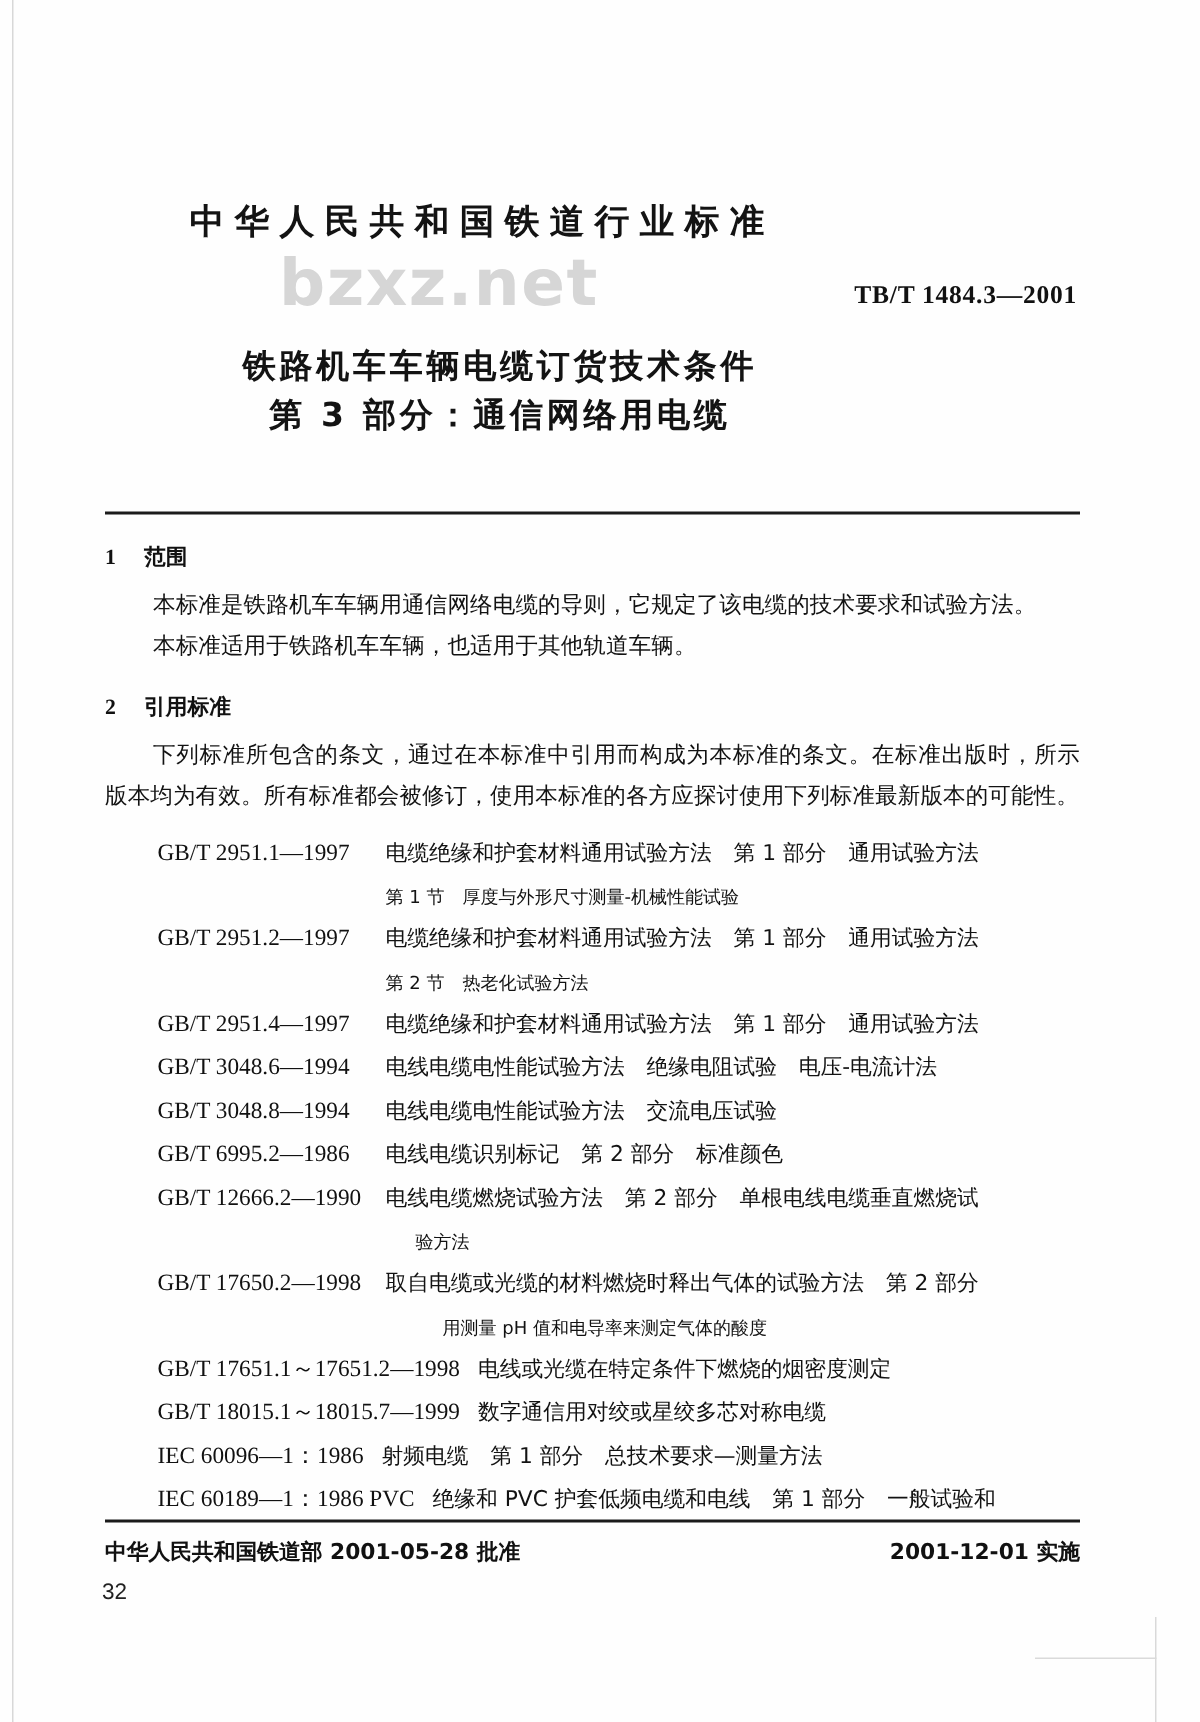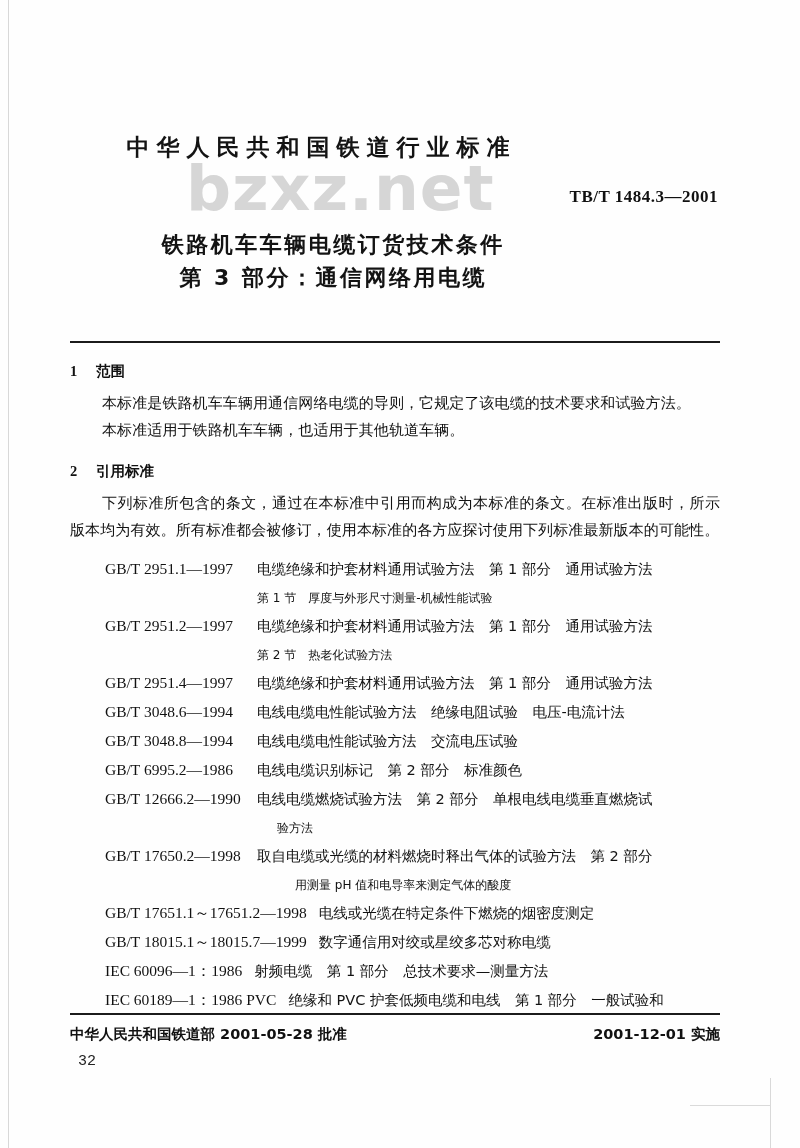--- a/index.html
+++ b/index.html
@@ -37,21 +37,21 @@
 
   
   .watermark {
     position: absolute;
     left: 186px;
     top: 158px;
     width: 450px;
     height: 62px;
     font-family: "DejaVu Sans", sans-serif;
     font-weight: 700;
-    font-size: 63px;
+    font-size: 43px;
     line-height: 62px;
     letter-spacing: 1px;
     color: #d6d6d6;
     white-space: nowrap;
     user-select: none;
     z-index: 0;
   }
 
   
   .content { position: relative; z-index: 2; }
@@ -195,23 +195,23 @@
     justify-content: space-between;
     align-items: baseline;
     font-family: "DejaVu Sans", "Liberation Sans", sans-serif;
     font-weight: 700;
     font-size: 14.5px;
     color: #111;
     white-space: nowrap;
   }
   .page-number {
     position: absolute;
-    left: 78px;
+    left: 68px;
     top: 1053px;
-    font-family: Liberation Mono, monospace;
+    font-family: Liberation Sans, sans-serif;
     font-size: 15px;
     color: #222;
   }
 </style>
 </head>
 <body>
 
 <div class="page">
 
   <div class="scan-edge-left"></div>

